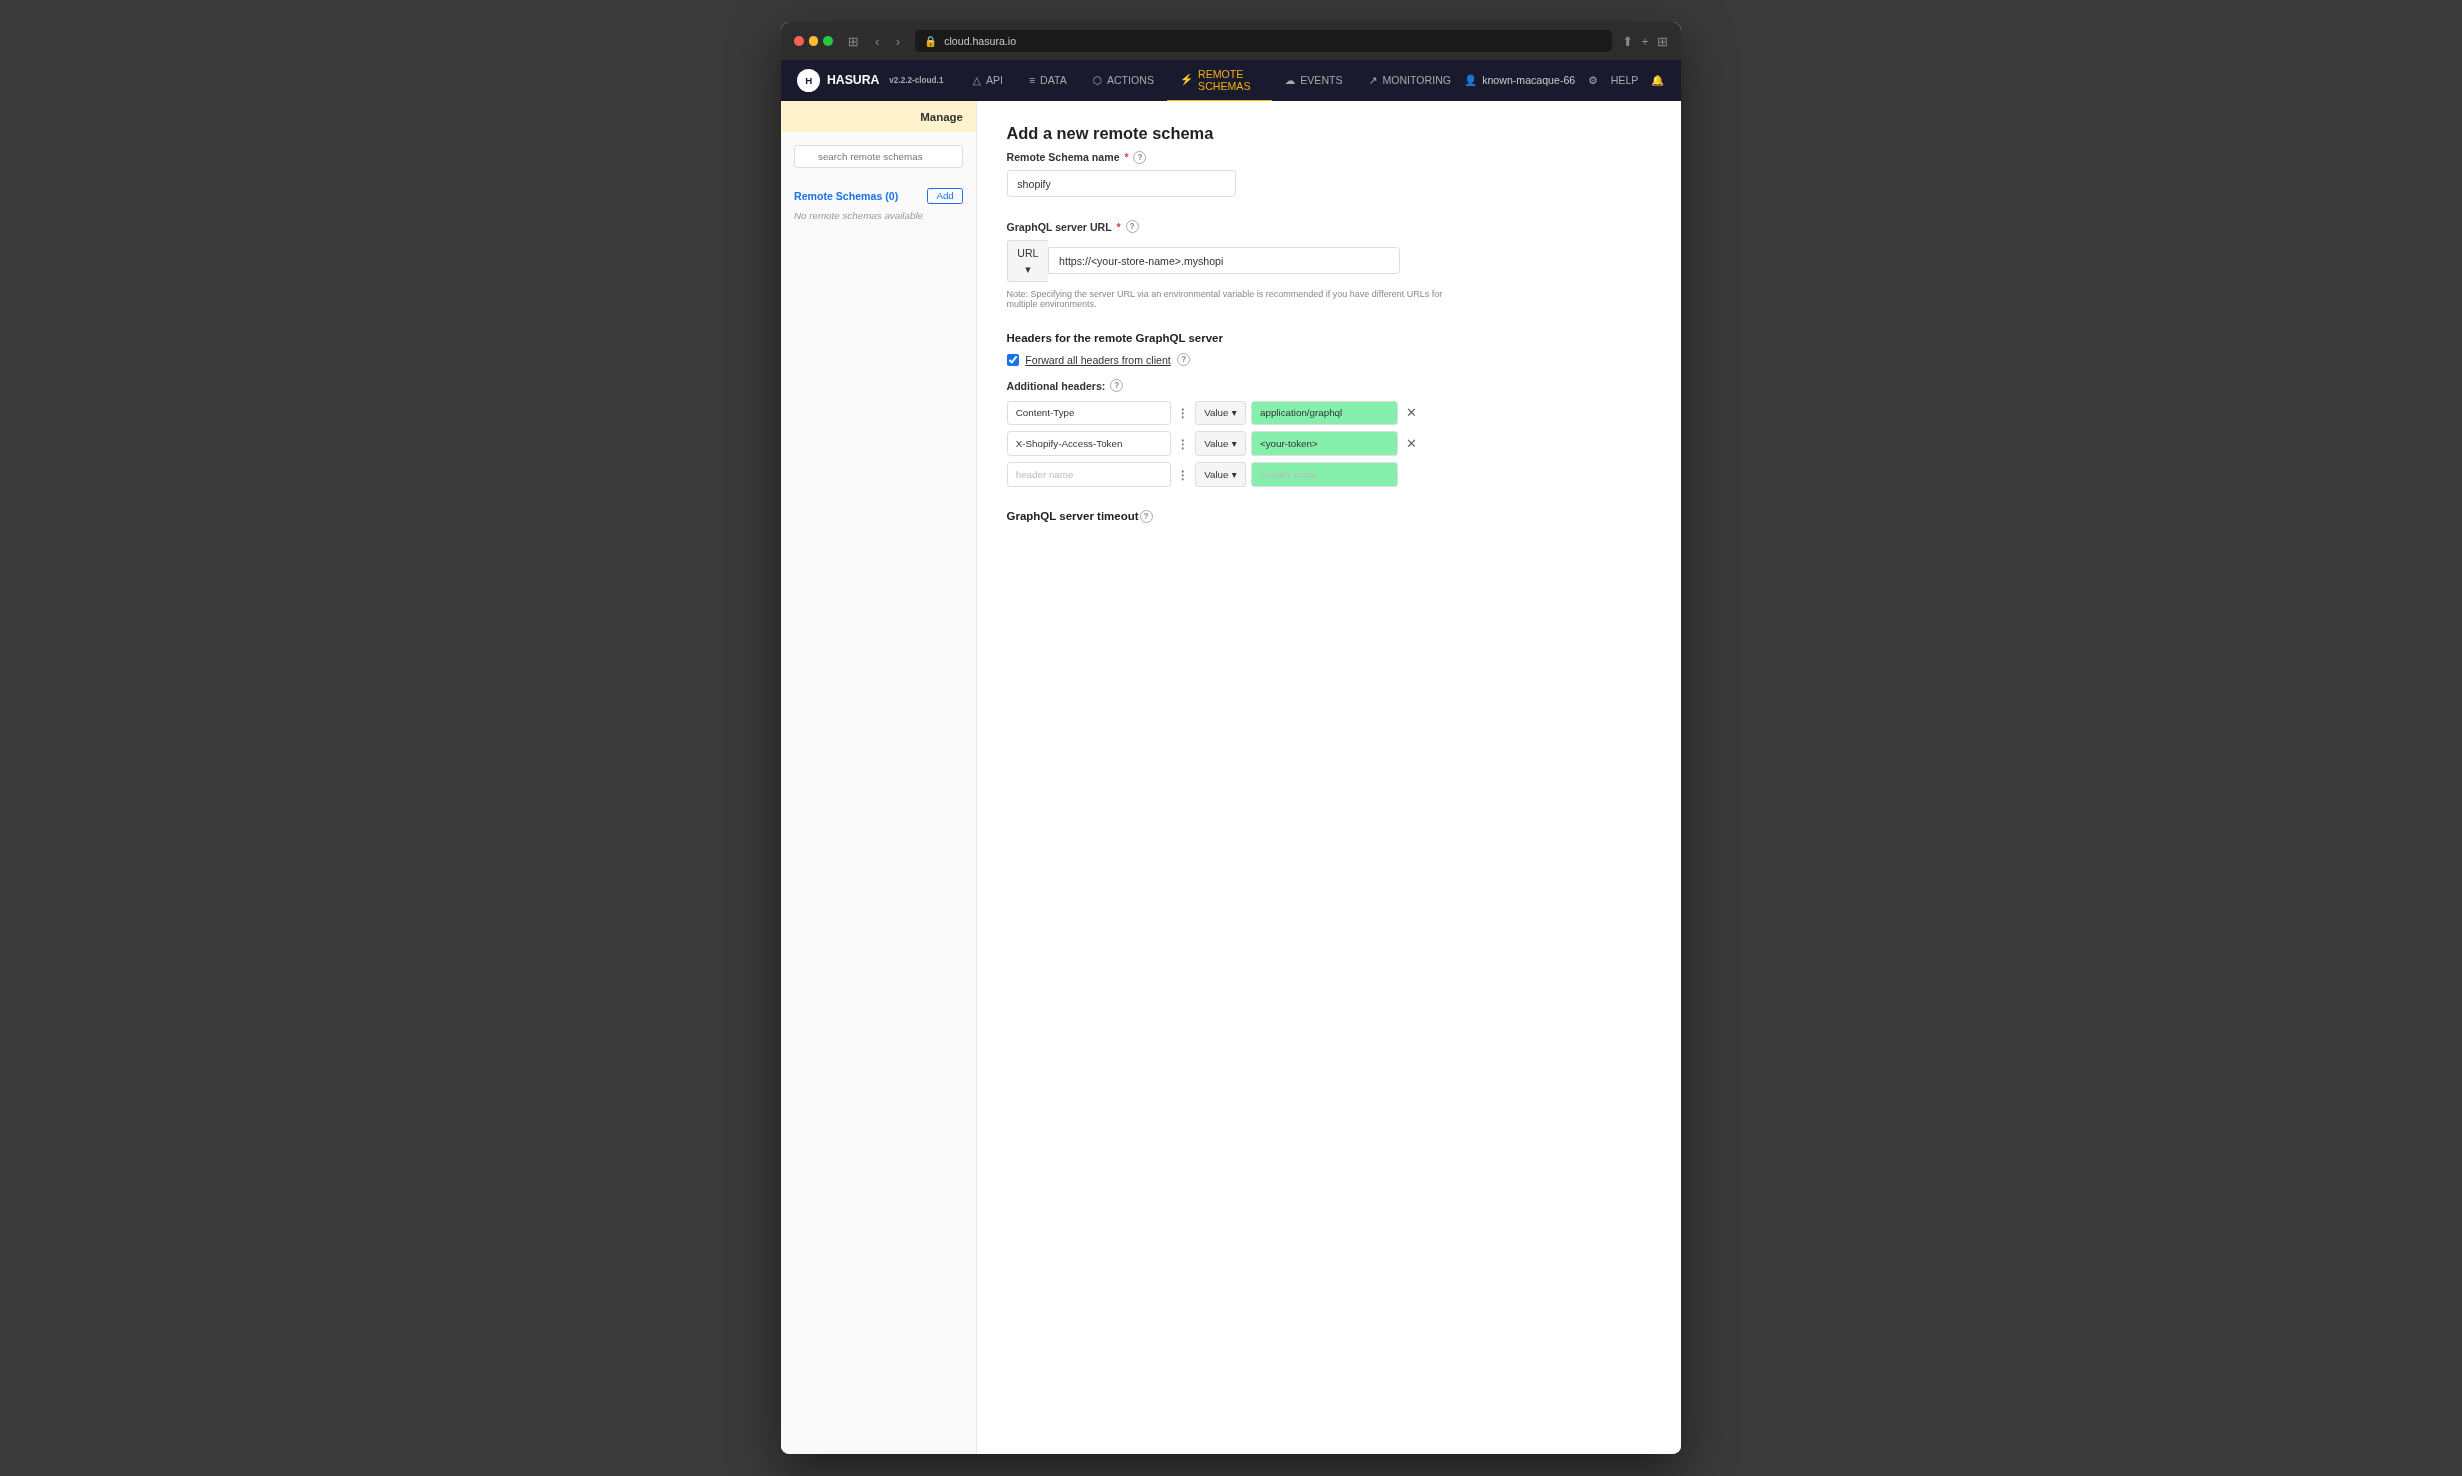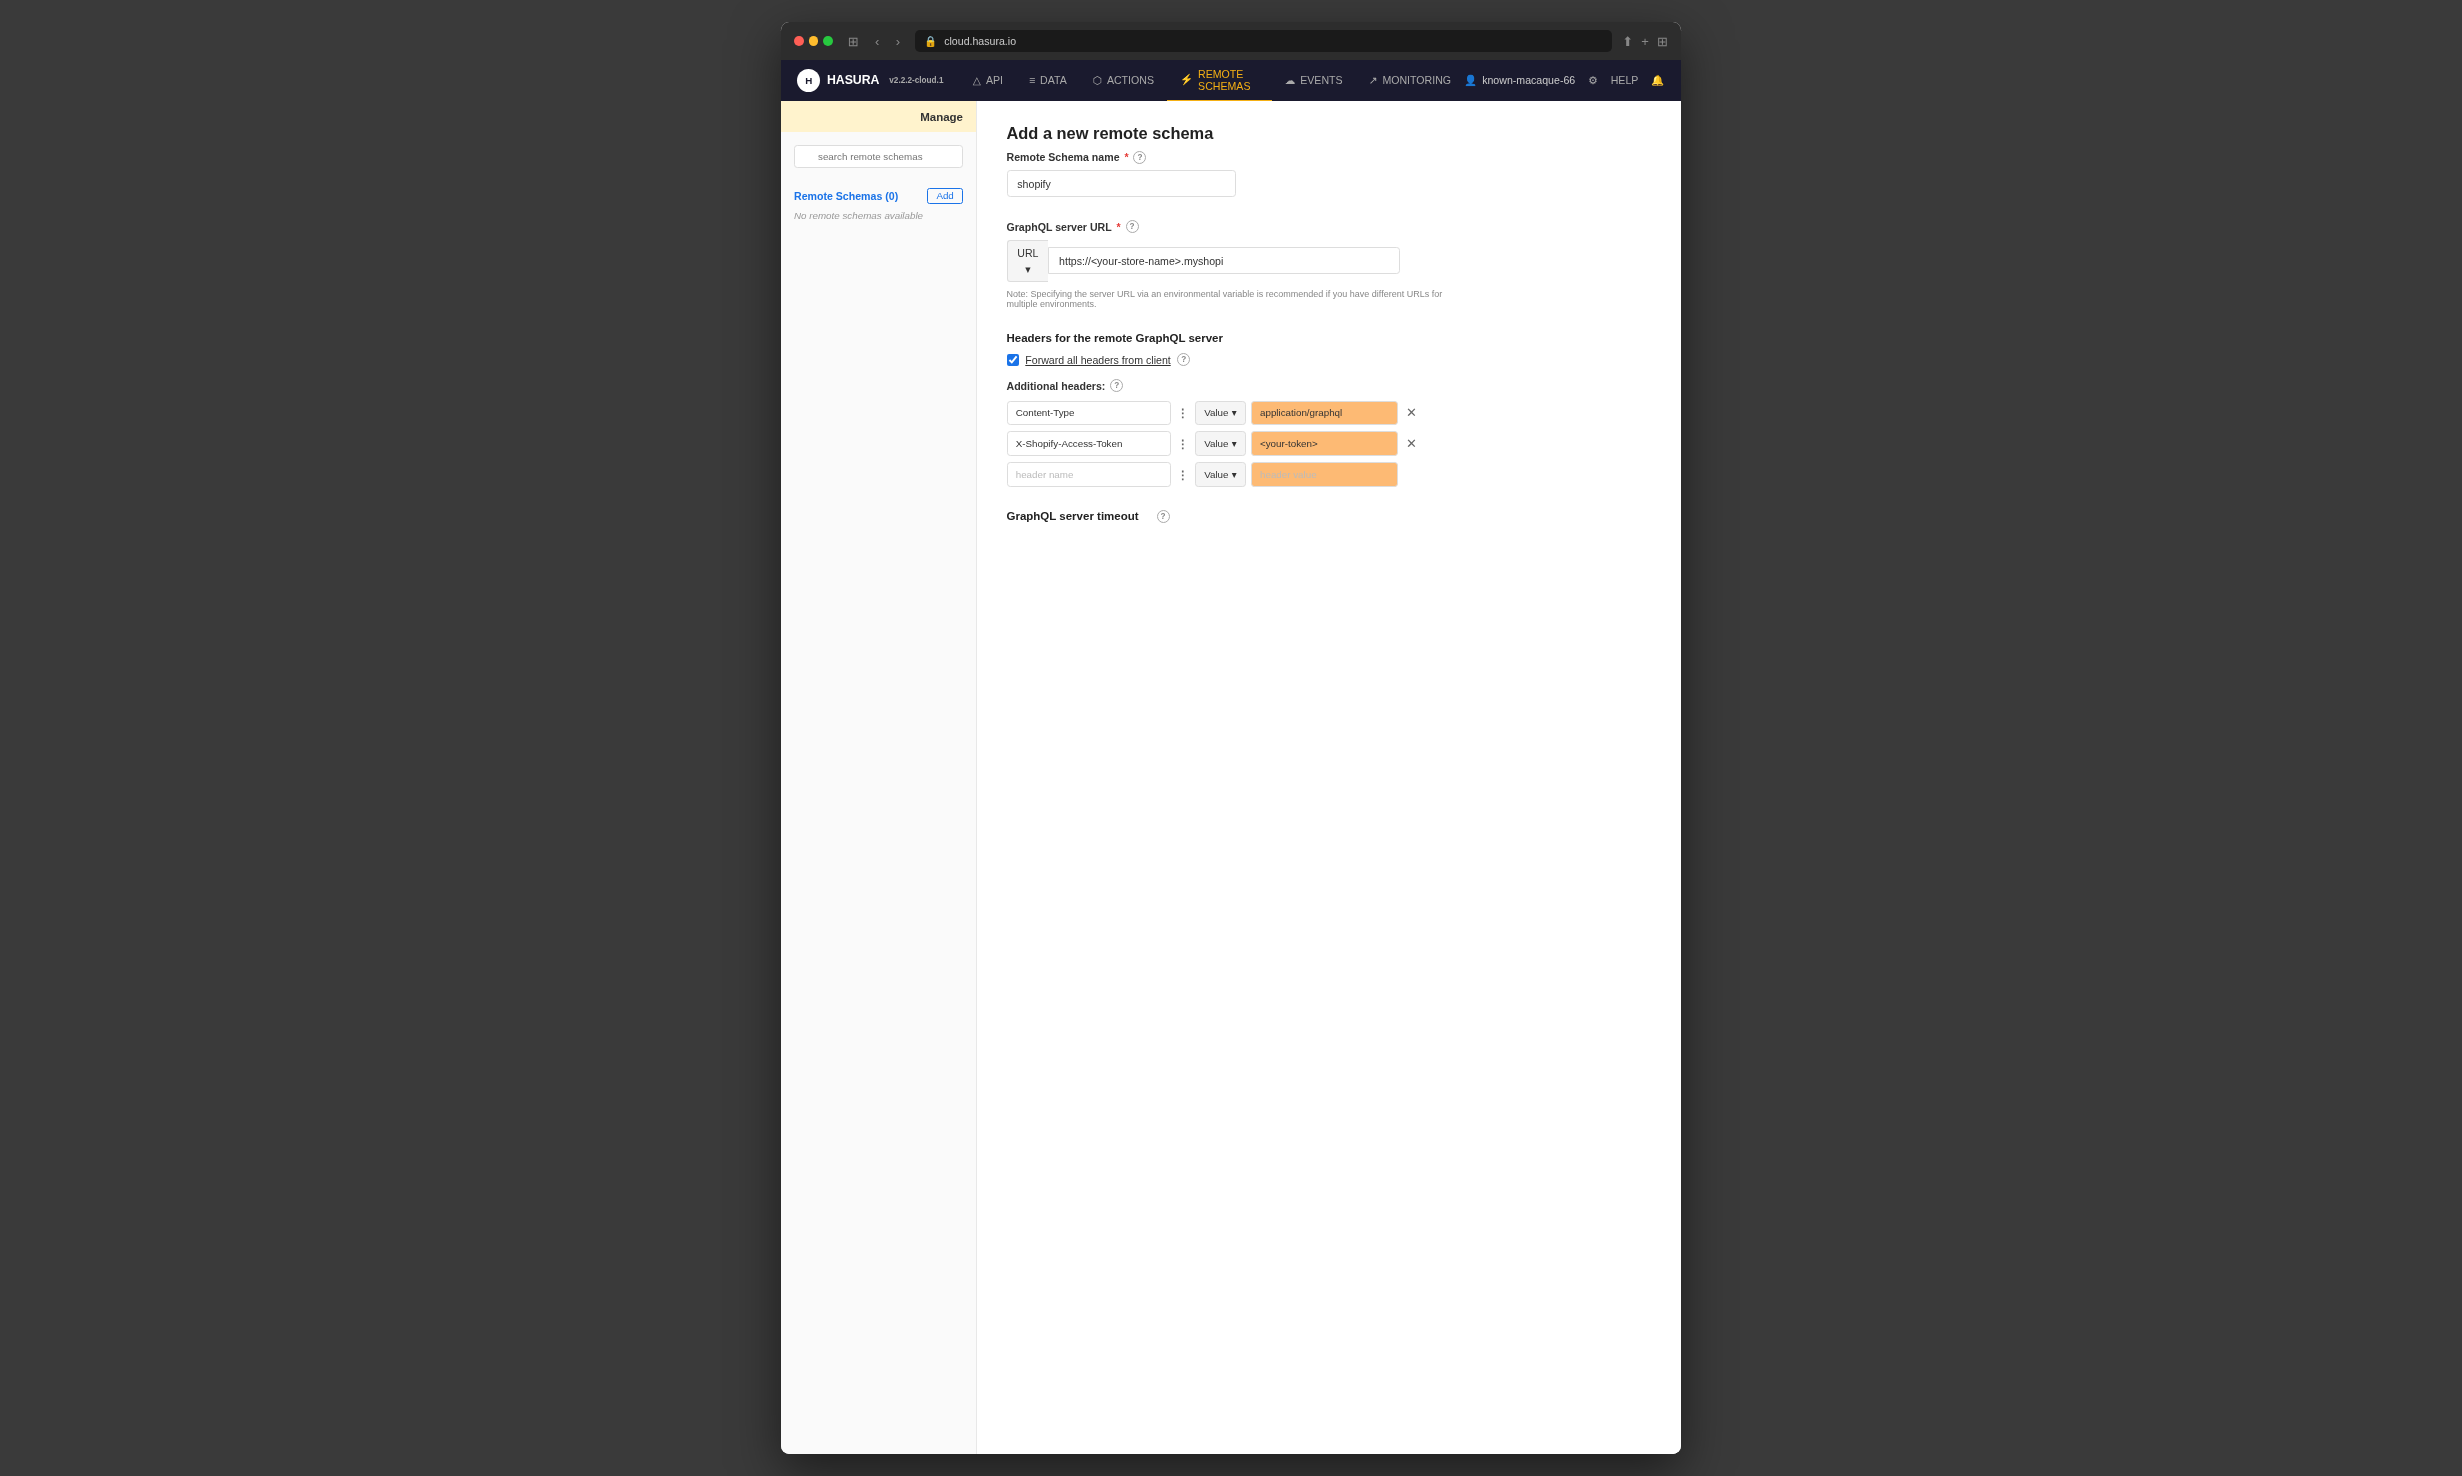--- a/index.html
+++ b/index.html
@@ -389,21 +389,21 @@
       white-space: nowrap;
     }
     .header-value-input {
       width: 147px;
       border: 0.8px solid #ddd;
       border-radius: 3.3px;
       padding: 5.7px 8.2px;
       font-size: 9.8px;
       color: #333;
       outline: none;
-      background: #fdba74;
+      background: #86efac;
     }
     .header-value-input::placeholder { color: #bbb; }
     .remove-btn {
       background: none;
       border: none;
       color: #666;
       cursor: pointer;
       font-size: 13px;
       padding: 1.6px 3.3px;
       display: flex;
@@ -414,21 +414,21 @@
     
     .timeout-section {
       margin-top: 6.5px;
     }
     .timeout-label {
       font-size: 11.5px;
       font-weight: 700;
       color: #222;
       display: flex;
       align-items: center;
-      gap: 18px;
+      gap: 1px;
     }
 
     
     .content::-webkit-scrollbar { width: 4.9px; }
     .content::-webkit-scrollbar-track { background: #f1f1f1; }
     .content::-webkit-scrollbar-thumb { background: #ccc; border-radius: 2.5px; }
   </style>
 </head>
 <body>
 

